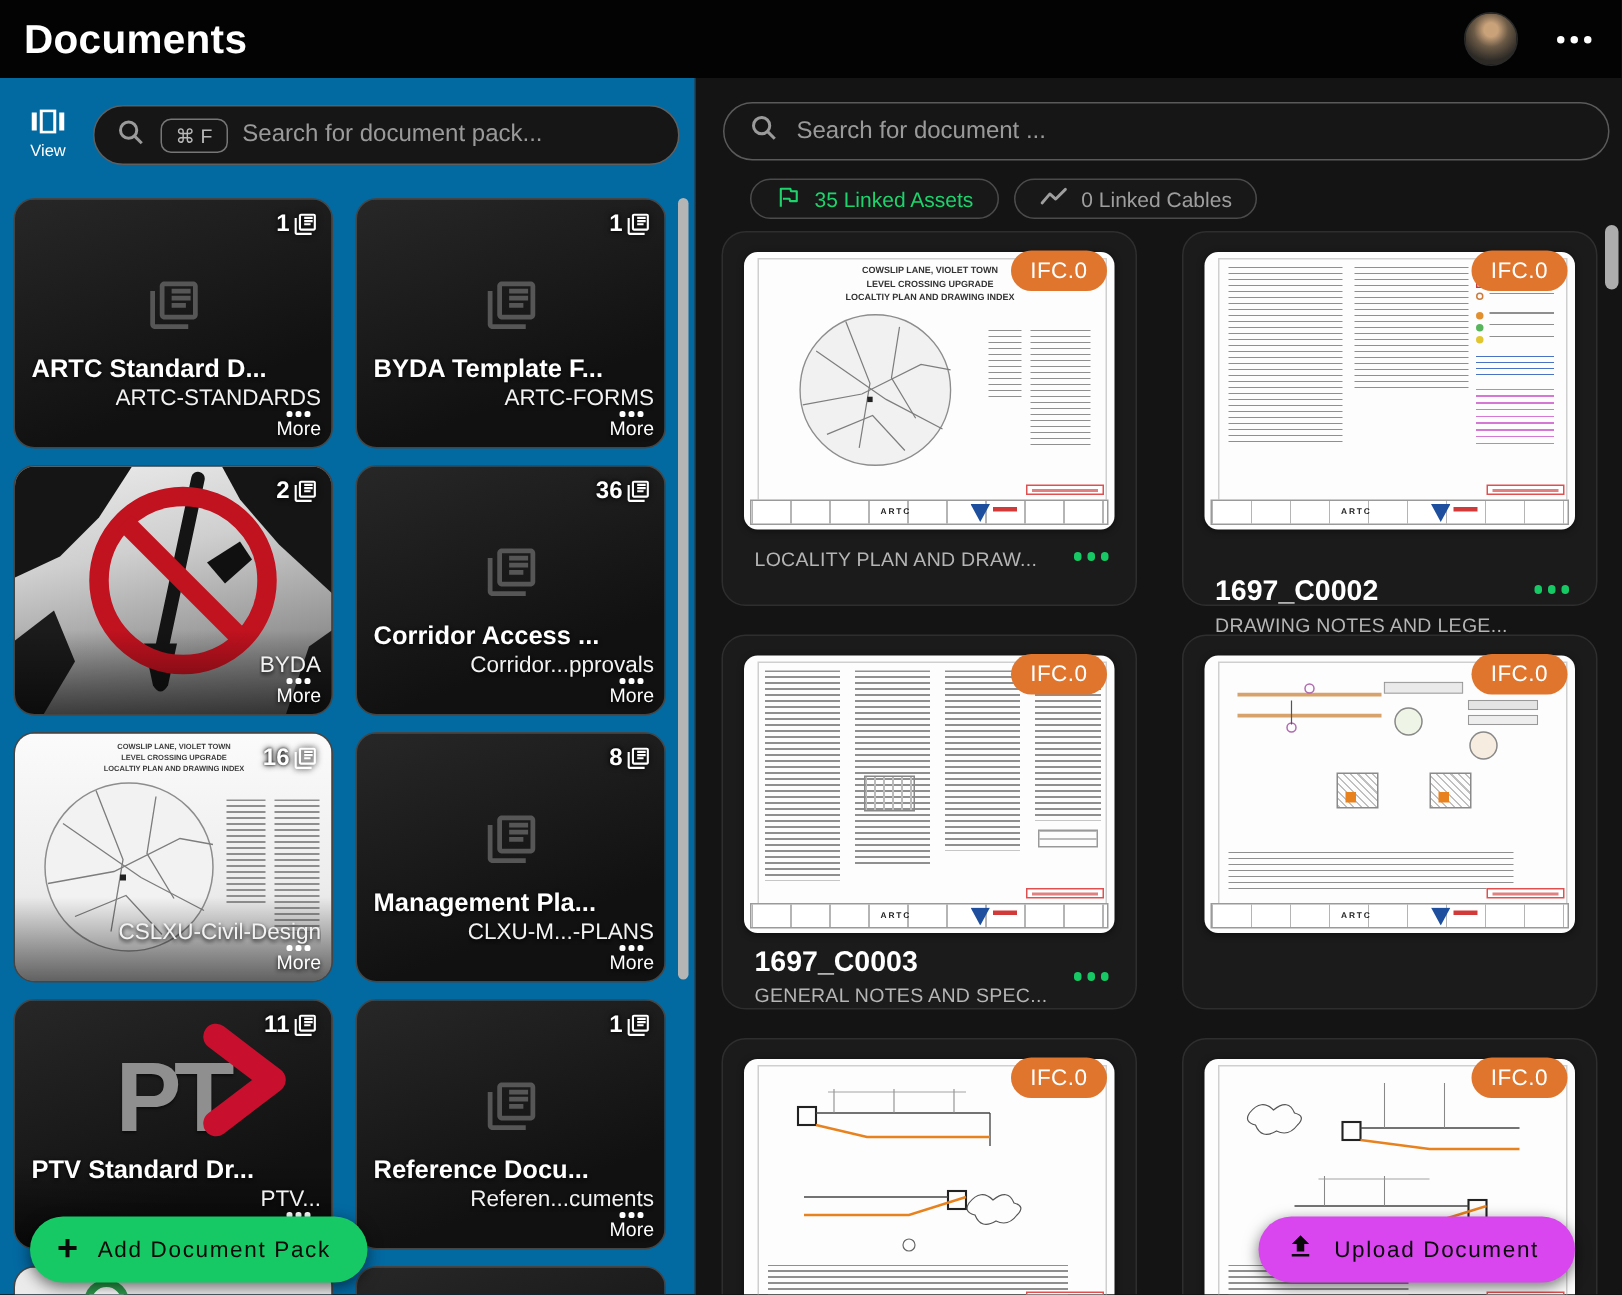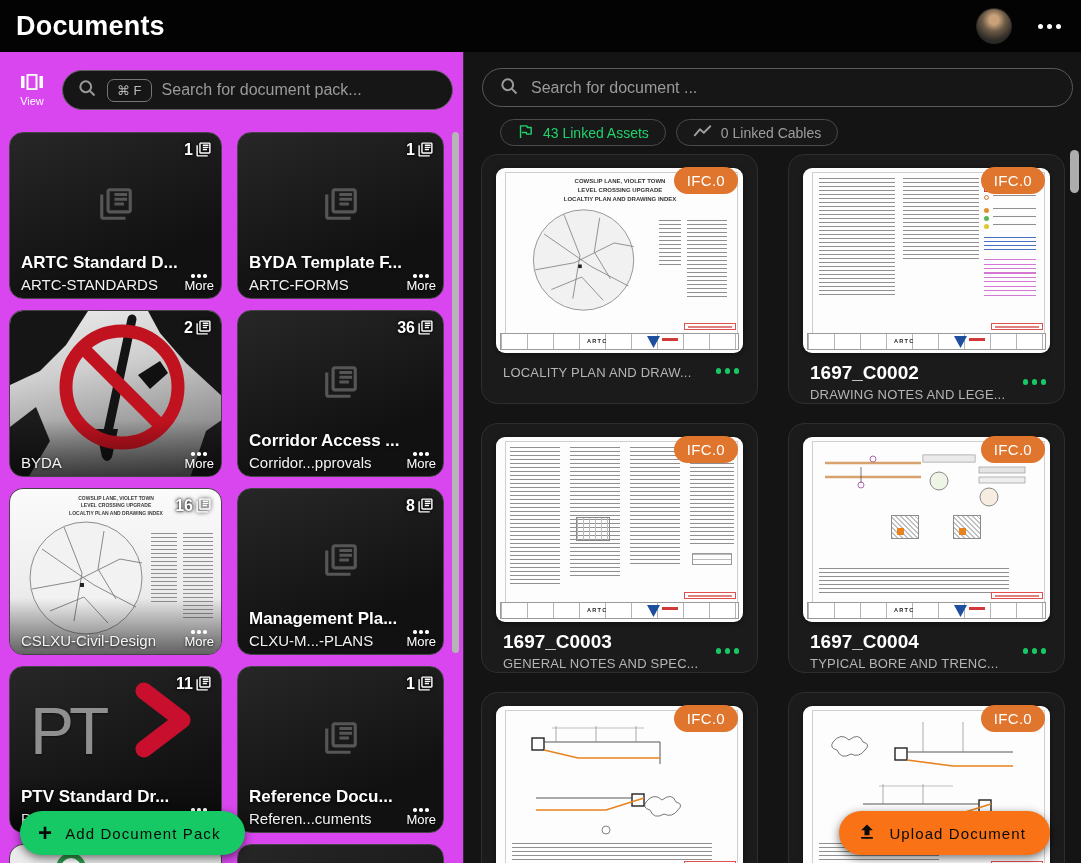--- a/index.html
+++ b/index.html
@@ -12,21 +12,21 @@
   .header-right { margin-left:auto; display:flex; align-items:center; gap:24px; }
   .avatar { width:36px; height:36px; border-radius:50%;
             background:radial-gradient(circle at 50% 32%, #c9a27a 16%, #6b5a46 40%, #2d2a26 72%);
             border:1px solid #2a2a2a; }
   .hdots { display:flex; gap:4px; padding:6px 2px; cursor:pointer; }
   .hdots i { width:5px; height:5px; border-radius:50%; background:#fff; display:block; }
 
   .content { display:flex; height:811px; }
 
   
-  .sidebar { width:464px; border-right:1px solid #303030; position:relative; background:#d946ef; overflow:hidden; }
+  .sidebar { width:464px; border-right:1px solid #303030; position:relative; background:#0369a1; overflow:hidden; }
   .side-top { display:flex; align-items:center; padding:18px 10px 0 12px; gap:10px; }
   .view-btn { width:40px; display:flex; flex-direction:column; align-items:center; gap:3px;
               color:#fff; font-size:11px; cursor:pointer; }
   .search-pill { flex:1; height:40px; border:1px solid #5f5f5f; border-radius:21px;
                  display:flex; align-items:center; padding:0 14px; gap:10px; background:#161616; }
   .kbd { border:1px solid #767676; border-radius:7px; padding:3px 9px; font-size:13px; color:#b8b8b8; white-space:nowrap; }
   .search-input { flex:1; background:transparent; border:none; outline:none; color:#e5e5e5; font-size:16px;
                   font-family:"Liberation Sans", sans-serif; }
   .search-input::placeholder { color:#9a9a9a; }
 
@@ -35,21 +35,21 @@
   .pack-card { height:167px; border-radius:14px; border:1px solid #454545;
                background:linear-gradient(160deg,#272727,#111 72%); position:relative; overflow:hidden; cursor:pointer; }
   .pack-count { position:absolute; top:8px; right:9px; display:flex; align-items:flex-start; gap:2px;
                 color:#fff; font-weight:bold; font-size:16px; z-index:4;
                 text-shadow:0 0 4px rgba(0,0,0,.95), 0 0 2px rgba(0,0,0,.9); }
   .pack-count svg { filter:drop-shadow(0 0 2px rgba(0,0,0,.9)); }
   .pack-center { position:absolute; left:50%; top:44%; transform:translate(-50%,-50%); color:#565656; z-index:2; }
   .pack-bottom { position:absolute; left:11px; right:7px; bottom:5px; z-index:4; }
   .pack-title { color:#fff; font-weight:bold; font-size:17px; white-space:nowrap; overflow:hidden;
                 text-shadow:0 1px 3px rgba(0,0,0,.95); }
-  .pack-meta { display:flex; justify-content:space-between; align-items:flex-end; margin-top:1px; }
+  .pack-meta { display:flex; justify-content:space-between; align-items:flex-end; margin-top:1px;flex-direction:column; }
   .pack-sub { color:#f2f2f2; font-size:15px; white-space:nowrap; overflow:hidden;
               text-shadow:0 1px 3px rgba(0,0,0,.95); }
   .more-block { display:flex; flex-direction:column; align-items:center; color:#fff; font-size:13px;
                 line-height:1.1; cursor:pointer; text-shadow:0 1px 3px rgba(0,0,0,.95); }
   .mdots { display:flex; gap:2.5px; margin-bottom:1px; }
   .mdots i { width:3.5px; height:3.5px; border-radius:50%; background:#fff; display:block; }
 
   .thumb-fill { position:absolute; inset:0; z-index:1; }
   .thumb-shade { position:absolute; left:0; right:0; bottom:0; height:56px; z-index:3;
                  background:linear-gradient(transparent, rgba(0,0,0,.55)); }
@@ -57,22 +57,22 @@
   
   .thumb-byda { background:linear-gradient(168deg,#ececec 0%,#cfcfcf 35%,#8f8f8f 75%,#6f6f6f 100%); }
   
   .thumb-cowslip { background:linear-gradient(180deg,#fbfbfb 0%,#ededed 60%,#d9d9d9 100%); }
   .micro { transform:scale(.5); transform-origin:top center; width:200%; left:-50%; position:relative;
            text-align:center; color:#3c3c3c; line-height:1.5; white-space:nowrap; }
   .micro b { font-size:10px; font-weight:bold; display:block; }
   .lineblock { position:absolute; background:repeating-linear-gradient(to bottom,#8f8f8f 0 1px,transparent 1px 4px); }
   
   .ptv-wrap { position:absolute; left:20px; top:26px; z-index:2; }
-  .ptv-pt { font-size:66px; font-weight:400; letter-spacing:-5px; color:#8f8f8f;
-            text-shadow:0 1px 2px rgba(0,0,0,.5); }
+  .ptv-pt { font-size:66px; font-weight:700; letter-spacing:-5px; color:#8f8f8f;
+            text-shadow:0 1px 2px rgba(0,0,0,.5);margin-left:47px; }
   .ptv-chev { position:absolute; left:104px; top:-12px; }
   
   .thumb-status { background:#ebebeb; }
   .status-circle { position:absolute; left:46px; top:8px; width:30px; height:30px; border-radius:50%;
                    border:5px solid #2c9a4b; background:#fff; }
 
   .sidebar-scroll { position:absolute; right:4px; top:80px; width:7px; height:521px;
                     background:#b5b5b5; border-radius:4px; z-index:6; }
 
   .add-btn { position:absolute; left:20px; bottom:8px; height:44px; padding:0 24px 0 18px; border:none;
@@ -115,21 +115,21 @@
   .tb-artc { position:absolute; left:86px; top:4px; font-size:9px; font-weight:bold; color:#222;
              letter-spacing:2px; transform:scale(.62); transform-origin:left top; }
   .tb-logo { position:absolute; left:146px; top:2px; width:13px; height:12px; background:#1d4f9e;
              clip-path:polygon(0 0,100% 0,50% 100%); }
   .tb-logo2 { position:absolute; left:161px; top:4px; width:16px; height:3px; background:#d23a3a; }
   .stamp { position:absolute; bottom:23px; right:7px; width:52px; height:7px; border:1px solid #e05050;
            background:#fff; }
   .stamp i { display:block; margin:2px 3px; height:2px; background:#e08080; }
 
   .upload-btn { position:absolute; right:31px; bottom:8px; height:44px; padding:0 24px 0 18px; border:none;
-                border-radius:23px; background:#f97316; color:#0a0a0a; font-size:15px; letter-spacing:1.1px;
+                border-radius:23px; background:#d946ef; color:#0a0a0a; font-size:15px; letter-spacing:1.1px;
                 display:flex; align-items:center; gap:12px; cursor:pointer; z-index:8;
                 font-family:"Liberation Sans", sans-serif; box-shadow:0 3px 10px rgba(0,0,0,.55); }
 
   .main-scroll { position:absolute; right:2px; top:98px; width:9px; height:43px; background:#adadad;
                  border-radius:5px; z-index:9; }
 
   .hatch { position:absolute; border:1px solid #8a8a8a;
            background:repeating-linear-gradient(45deg,#c0c0c0 0 1px,transparent 1px 3.5px); }
 </style>
 </head>
@@ -439,21 +439,21 @@
         </span>
         <input class="search-input" placeholder="Search for document ..." style="">
       </div>
       <div class="chips">
         <div class="chip chip-green">
           <span>
             <svg width="17" height="17" viewBox="0 0 24 24" fill="none" stroke="currentColor" stroke-width="2">
                 <path d="M5 21V4h9l.6 2.3H20v9.4h-6.2l-.6-2.3H7" stroke-linejoin="round"></path>
               </svg>
           </span>
-          <span>43 Linked Assets</span>
+          <span>35 Linked Assets</span>
         </div>
         <div class="chip chip-gray">
           <span>
             <svg width="19" height="16" viewBox="0 0 22 16">
                 <polyline points="2,13 8,6 12.5,10 20,2.5" fill="none" stroke="currentColor" stroke-width="2.2" stroke-linecap="round" stroke-linejoin="round"></polyline>
               </svg>
           </span>
           <span>0 Linked Cables</span>
         </div>
       </div>
@@ -543,21 +543,21 @@
               </div>
             <div class="tb">
               <span class="tb-artc">ARTC</span>
                 <span class="tb-logo"></span>
                 <span class="tb-logo2"></span>
             </div>
           </div>
           <div class="ifc-badge">IFC.0</div>
         </div>
         <div class="doc-info">
-          <div style="min-width:0;">
+          <div style="min-width:0;margin-top:22px;">
             <div class="doc-code">1697_C0002</div>
             <div class="doc-title">DRAWING NOTES AND LEGE...</div>
           </div>
           <span class="gdots">
               <i></i>
               <i></i>
               <i></i>
             </span>
         </div>
       </div>
@@ -626,31 +626,20 @@
                 <i></i>
               </div>
             <div class="tb">
               <span class="tb-artc">ARTC</span>
                 <span class="tb-logo"></span>
                 <span class="tb-logo2"></span>
             </div>
           </div>
           <div class="ifc-badge">IFC.0</div>
         </div>
-        <div class="doc-info">
-          <div style="min-width:0;">
-            <div class="doc-code">1697_C0004</div>
-            <div class="doc-title">TYPICAL BORE AND TRENC...</div>
-          </div>
-          <span class="gdots">
-              <i></i>
-              <i></i>
-              <i></i>
-            </span>
-        </div>
       </div>
 
       <div class="doc-card">
         <div class="doc-thumb">
           <div class="page">
             <div class="pframe"></div>
             <svg width="249" height="184" viewBox="0 0 249 184" style="position:absolute;left:0;top:0;">
               <rect x="36" y="32" width="12" height="12" fill="none" stroke="#222" stroke-width="1.4"></rect>
               <line x1="48" y1="36" x2="164" y2="36" stroke="#444" stroke-width=".9"></line>
               <line x1="164" y1="36" x2="164" y2="58" stroke="#444" stroke-width=".9"></line>

